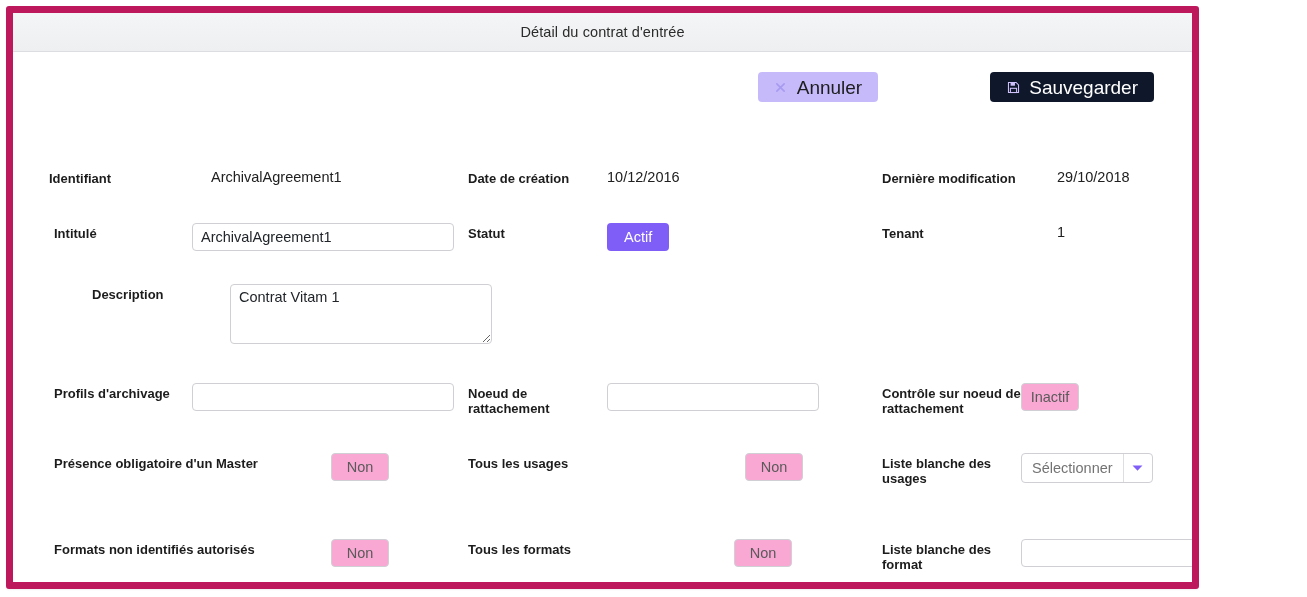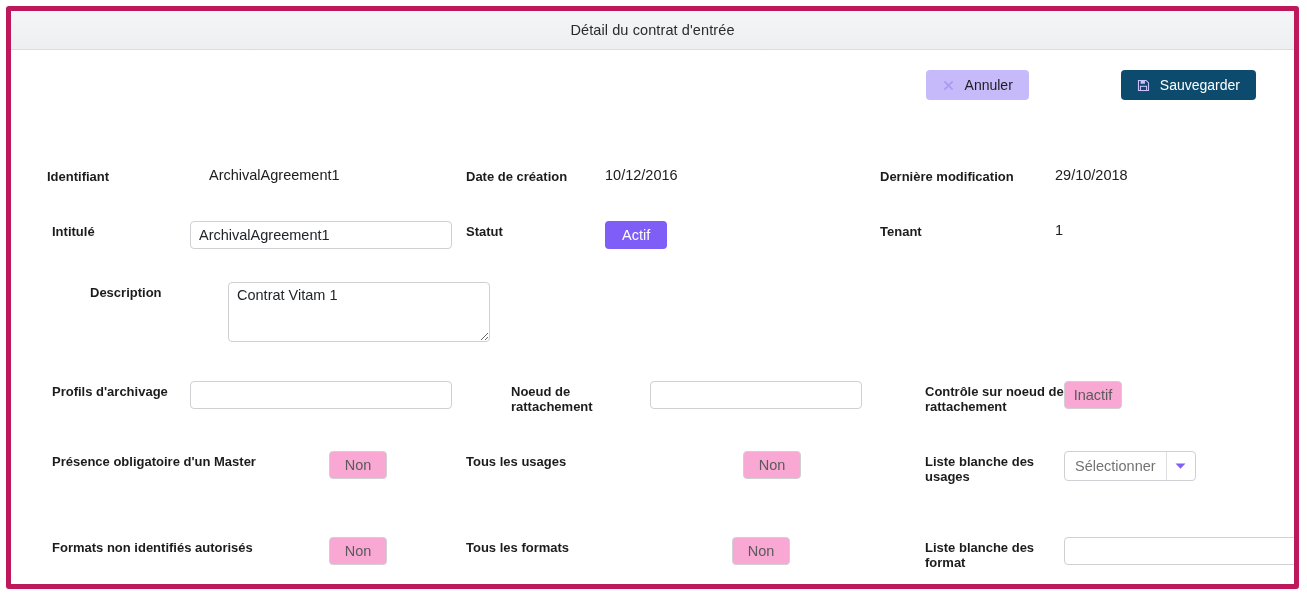--- a/index.html
+++ b/index.html
@@ -13,24 +13,24 @@
     font-family: "Liberation Sans", sans-serif;
     font-size: 13px;
     color: #212529;
     overflow: hidden;
   }
 
   .panel {
     position: absolute;
     left: 6px;
     top: 6px;
-    width: 1293px;
+    width: 1193px;
     height: 583px;
     background: #ffffff;
-    border: 5px solid #be185d;
+    border: 7px solid #be185d;
     border-radius: 3px;
     box-sizing: border-box;
     box-shadow: 0 1px 2px rgba(0,0,0,0.06);
     overflow: hidden;
   }
 
   .panel-header {
     height: 38px;
     background: #f0f1f3;
     border-bottom: 1px solid #dcdde0;
@@ -58,38 +58,39 @@
     top: 20px;
     right: 38px;
     display: flex;
     align-items: center;
     gap: 92px;
   }
   .btn {
     border: none;
     border-radius: 4px;
     font-family: "Liberation Sans", sans-serif;
-    font-size: 14px;
+    font-size: 19px;
     height: 30px;
     padding: 0 16px;
     display: inline-flex;
     align-items: center;
     gap: 9px;
     cursor: pointer;
     line-height: 1;
     white-space: nowrap;
   }
   .btn-cancel {
     background: #c7bafb;
     color: #1d1d1d;
   }
   .btn-cancel .btn-ico { color: #a79bf0; }
   .btn-save {
-    background: #0c4a6e;
+    background: #0f172a;
     color: #ffffff;
+    margin-left: 20px;
   }
   .btn-save .btn-ico { color: #cfc2fb; }
   .btn-ico {
     display: inline-flex;
     align-items: center;
     justify-content: center;
     width: 14px;
     height: 14px;
   }
   .btn-ico svg { display: block; }
@@ -102,21 +103,21 @@
     display: flex;
     align-items: flex-start;
   }
   .flabel {
     font-size: 13px;
     font-weight: bold;
     color: #1c1c1c;
     line-height: 15px;
     padding-top: 3px;
   }
-  .flabel.wrap { max-width: 150px; margin-left: 45px; }
+  .flabel.wrap { max-width: 150px; }
   .fvalue-static {
     font-size: 14.5px;
     color: #202020;
     font-weight: 400;
     padding-top: 1px;
   }
 
   input.text-input, textarea.text-input {
     font-family: "Liberation Sans", sans-serif;
     font-size: 14.5px;

